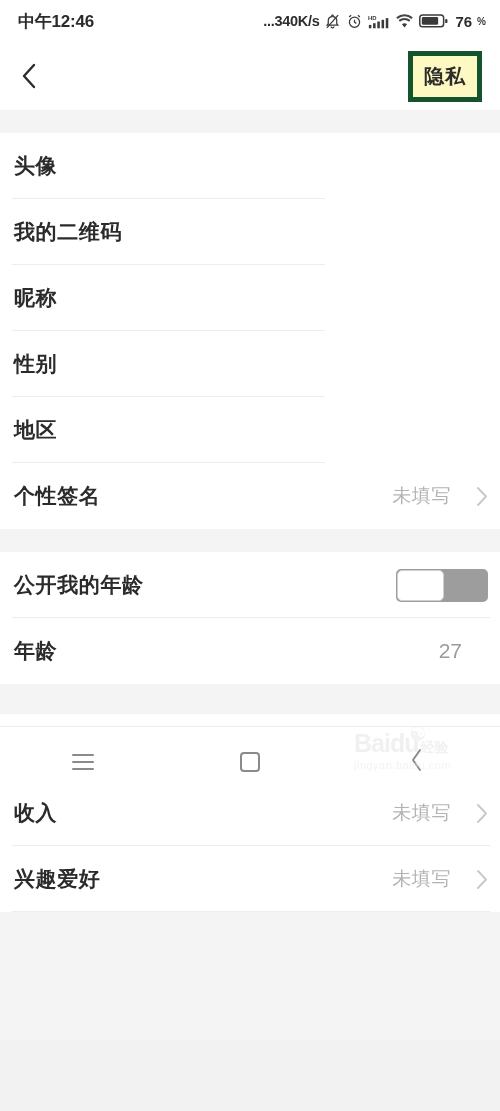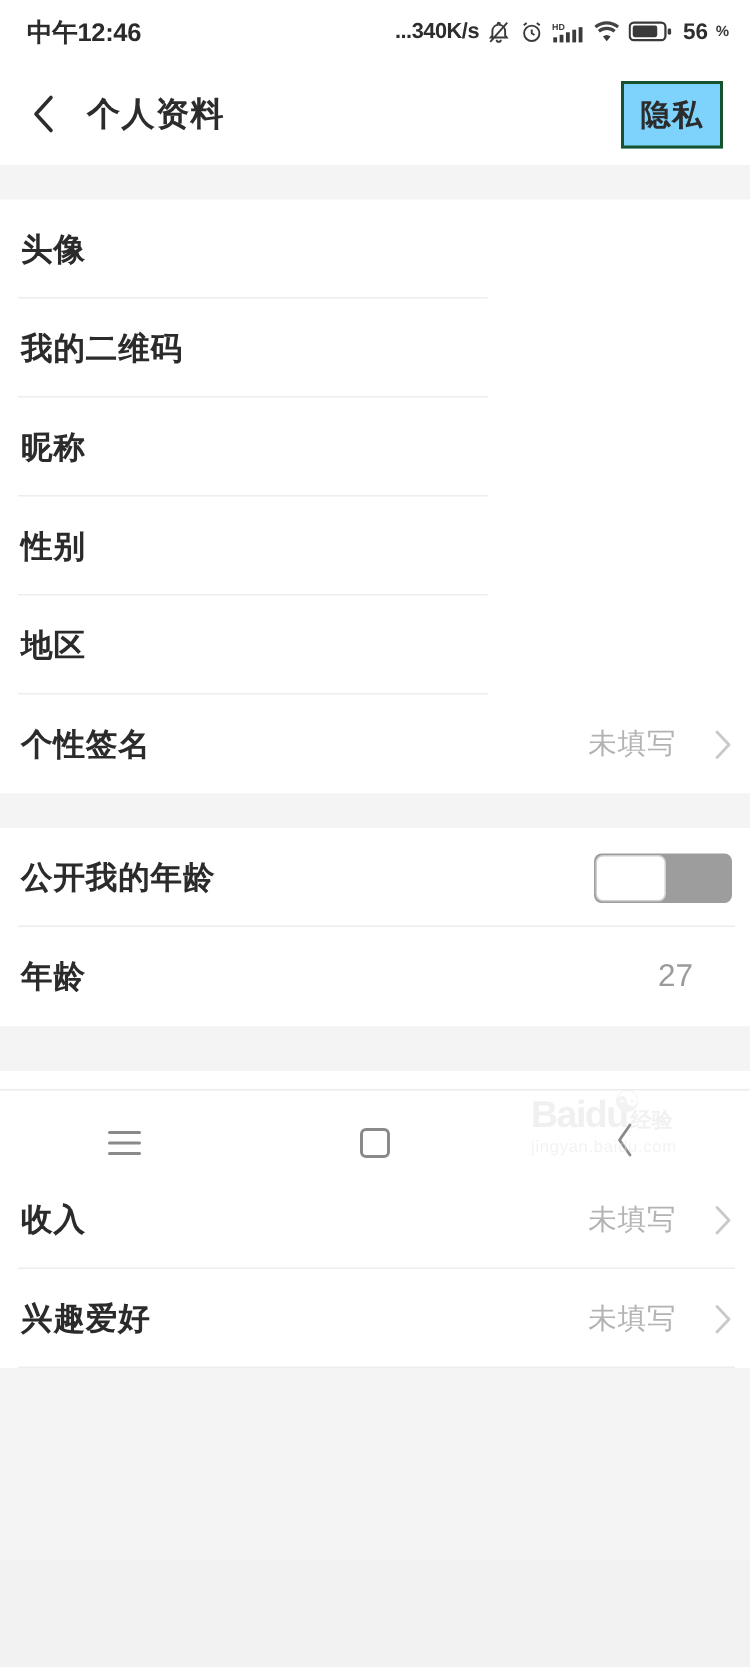--- a/index.html
+++ b/index.html
@@ -78,22 +78,22 @@
     font-size: 22px;
     font-weight: bold;
     color: #2c2c2c;
     margin-left: 16px;
     letter-spacing: 1px;
   }
   .header-spacer { flex: 1 1 auto; }
   .privacy-wrap {
     position: relative;
     padding: 7px 11px;
-    border: 2px solid #14532d;
-    background: #7dd3fc;
+    border: 5px solid #14532d;
+    background: #fef9c3;
     margin-right: 4px;
   }
   .privacy-label {
     font-size: 20px;
     font-weight: bold;
     color: #2c2c2c;
     letter-spacing: 1px;
     white-space: nowrap;
   }
 
@@ -304,32 +304,31 @@
       </span>
 
       <span class="sico">
         <svg width="30" height="16" viewBox="0 0 34 18" fill="none">
           <rect x="0.9" y="2.2" width="27" height="13.4" rx="3.2" stroke="#3a3a3a" stroke-width="1.7"></rect>
           <rect x="3.2" y="4.5" width="18.5" height="8.8" rx="1.6" fill="#3a3a3a"></rect>
           <rect x="29.6" y="6.8" width="2.6" height="4.6" rx="1.1" fill="#3a3a3a"></rect>
         </svg>
       </span>
 
-      <span class="status-battery-pct">56</span>
+      <span class="status-battery-pct">76</span>
       <span class="pct-sign">%</span>
     </div>
   </div>
 
   <div class="header">
     <div class="back-chevron">
       <svg width="17" height="28" viewBox="0 0 17 28" fill="none" stroke="#2c2c2c" stroke-width="2.4" stroke-linecap="round" stroke-linejoin="round">
         <polyline points="13,3 3,14 13,25"></polyline>
       </svg>
     </div>
-    <div class="header-title">个人资料</div>
     <div class="header-spacer"></div>
     <div class="privacy-wrap">
       <span class="privacy-label">隐私</span>
     </div>
   </div>
 
   <div class="content">
 
     <div class="gap"></div>
 

